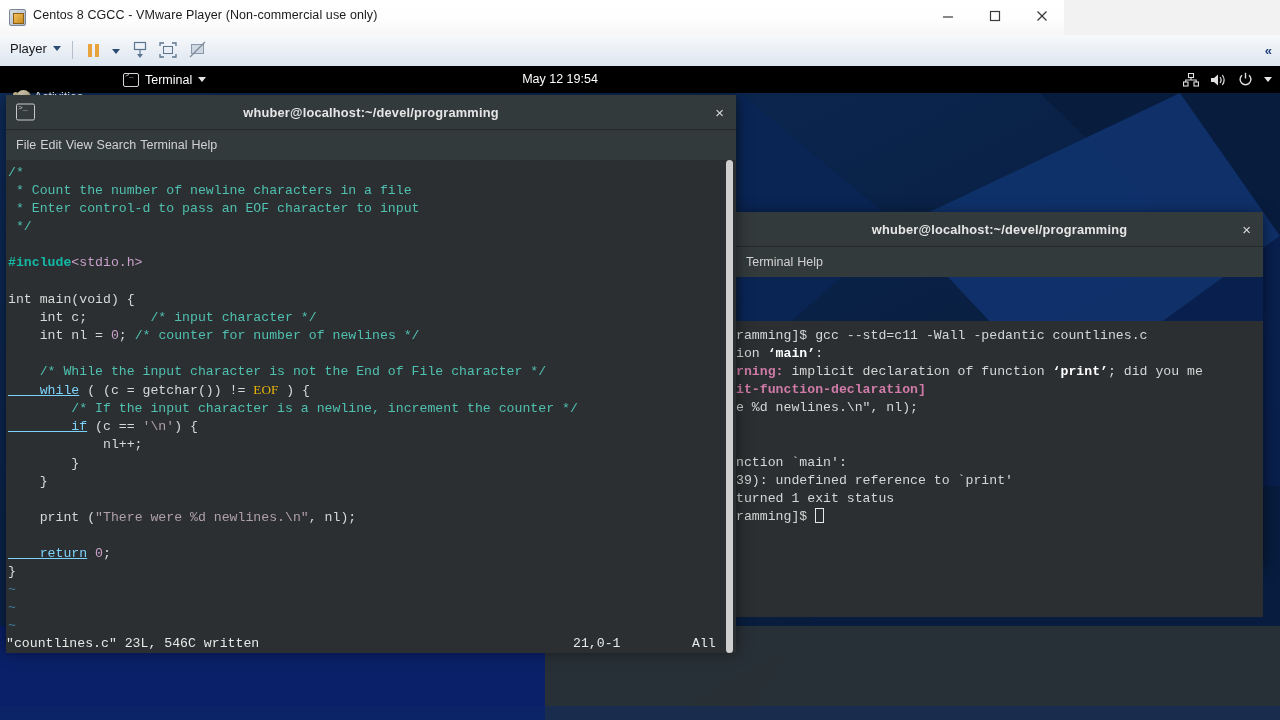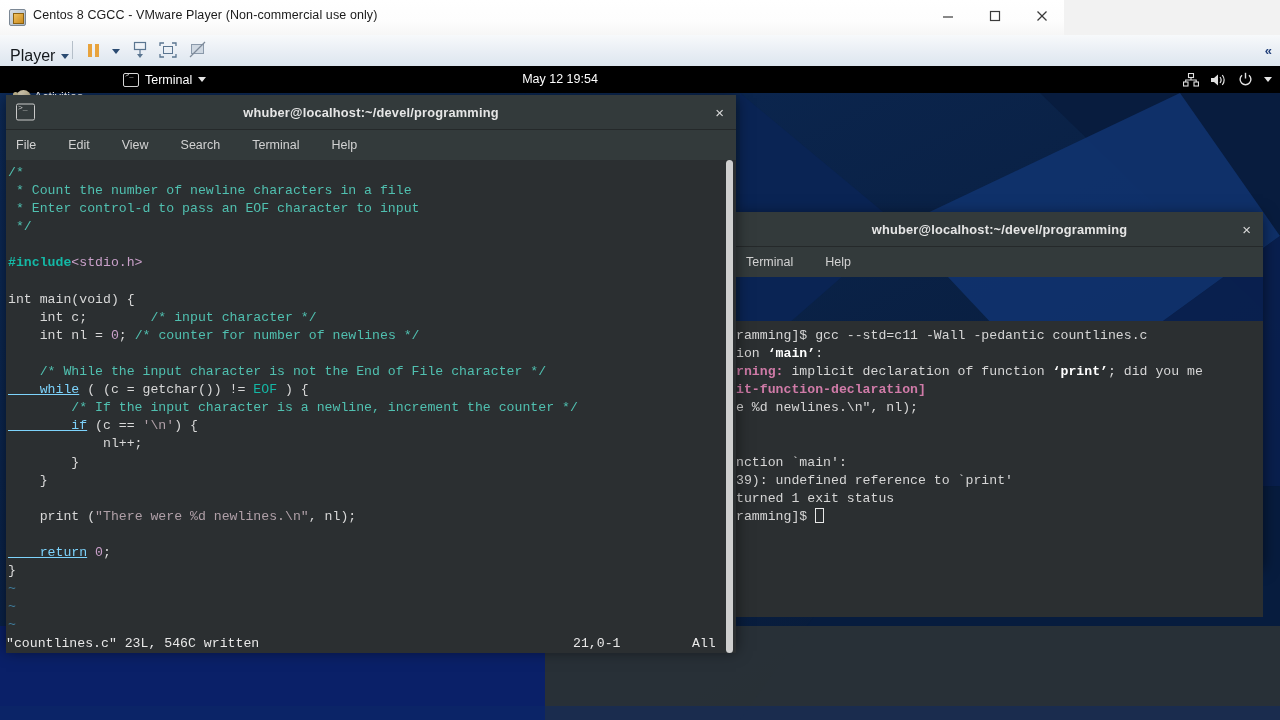--- a/index.html
+++ b/index.html
@@ -33,21 +33,21 @@
   .win-btn svg{position:absolute;left:50%;top:50%;transform:translate(-50%,-50%);}
   #btn-min{right:94px;}
   #btn-max{right:47px;}
   #btn-close{right:0px;}
 
   #vmware-toolbar{
     position:absolute;left:0;top:35px;width:1280px;height:31px;
     background:linear-gradient(to bottom,#f7f9fb 0%,#eaeff5 50%,#dde6ef 100%);
     border-bottom:1px solid #b9c4cf;
   }
-  #player-menu{position:absolute;left:10px;top:12px;font-size:16px;color:#15191d;}
+  #player-menu{position:absolute;left:10px;top:6px;font-size:13px;color:#15191d;}
   .caret-dn{display:inline-block;width:0;height:0;margin-left:6px;vertical-align:2px;
     border-left:4px solid transparent;border-right:4px solid transparent;border-top:5px solid #2b4b72;}
   .tb-sep{position:absolute;top:6px;width:1px;height:18px;background:#b5bfc9;}
   .tb-btn{position:absolute;top:4px;width:24px;height:23px;}
   #collapse-chevrons{position:absolute;right:8px;top:8px;font-size:13px;color:#22407a;font-weight:bold;}
 
   
   #guest{position:absolute;left:0;top:66px;width:1280px;height:654px;overflow:hidden;background:#06142e;}
   #wallpaper{position:absolute;left:0;top:0;width:1280px;height:654px;
     background:
@@ -69,33 +69,33 @@
   #clock{position:absolute;left:0;top:0;width:1120px;height:27px;line-height:27px;text-align:center;font-size:12.5px;color:#fff;}
   #tray{position:absolute;right:8px;top:0;height:27px;display:flex;align-items:center;gap:11px;}
 
   
   .gterm{position:absolute;box-shadow:0 3px 14px rgba(0,0,0,.55);}
   .gterm-titlebar{height:34px;background:#333a3b;display:flex;align-items:center;justify-content:center;position:relative;border-bottom:1px solid #25292a;}
   .gterm-title{font-size:12.8px;color:#e6e6e6;font-weight:bold;letter-spacing:.2px;text-align:right;}
   .gterm-appicon{position:absolute;left:10px;top:50%;transform:translateY(-50%);width:17px;height:15px;border:1.4px solid #c9c9c9;border-radius:2px;}
   .gterm-appicon:after{content:">_";position:absolute;left:1px;top:-2px;font-size:8px;color:#c9c9c9;font-family:"Liberation Mono",monospace;}
   .gterm-close{position:absolute;right:12px;top:50%;transform:translateY(-50%);font-size:15px;color:#d9d9d9;line-height:1;}
-  .gterm-menubar{height:30px;background:#333a3b;display:flex;align-items:center;padding-left:10px;gap:32px;}
+  .gterm-menubar{height:30px;background:#333a3b;display:flex;align-items:center;padding-left:10px;gap:4px;}
   .gterm-menu-item{font-size:12.5px;color:#d2d2d2;}
   .gterm-body{background:#2b2f31;font-family:"Liberation Mono","DejaVu Sans Mono",monospace;font-size:13.2px;line-height:18.1px;color:#d6d6d6;position:relative;overflow:hidden;}
   .gterm-body pre{margin:0;font:inherit;white-space:pre;}
 
   
   .c-comment{color:#50c0b0;}
   .c-pre{color:#14b8a6;font-weight:bold;}
   .c-inc{color:#c9a0c9;}
   .c-kw{color:#7dd3fc;text-decoration:underline;}
   .c-num{color:#c9a0c9;}
   .c-str{color:#b0a0a8;}
-  .c-const{color:#14b8a6;}
+  .c-const{color:#eab308;font-family:Liberation Serif, serif;}
   .c-plain{color:#d8d8d8;}
   .c-tilde{color:#3f7c9c;}
   #vim-status{position:absolute;left:0;bottom:0;width:100%;height:19px;background:#2b2f31;color:#e8e8e8;font-family:"Liberation Mono",monospace;font-size:13.2px;line-height:19px;}
   #vim-status .pos{position:absolute;left:567px;top:0;}
   #vim-status .all{position:absolute;left:686px;top:0;}
   #vim-scrollbar{position:absolute;right:3px;top:0;width:7px;height:100%;background:#cfcfcf;border-radius:4px;}
 
   
   .g-warn{color:#d07ba8;font-weight:bold;}
   .g-bold{color:#ffffff;font-weight:bold;}

